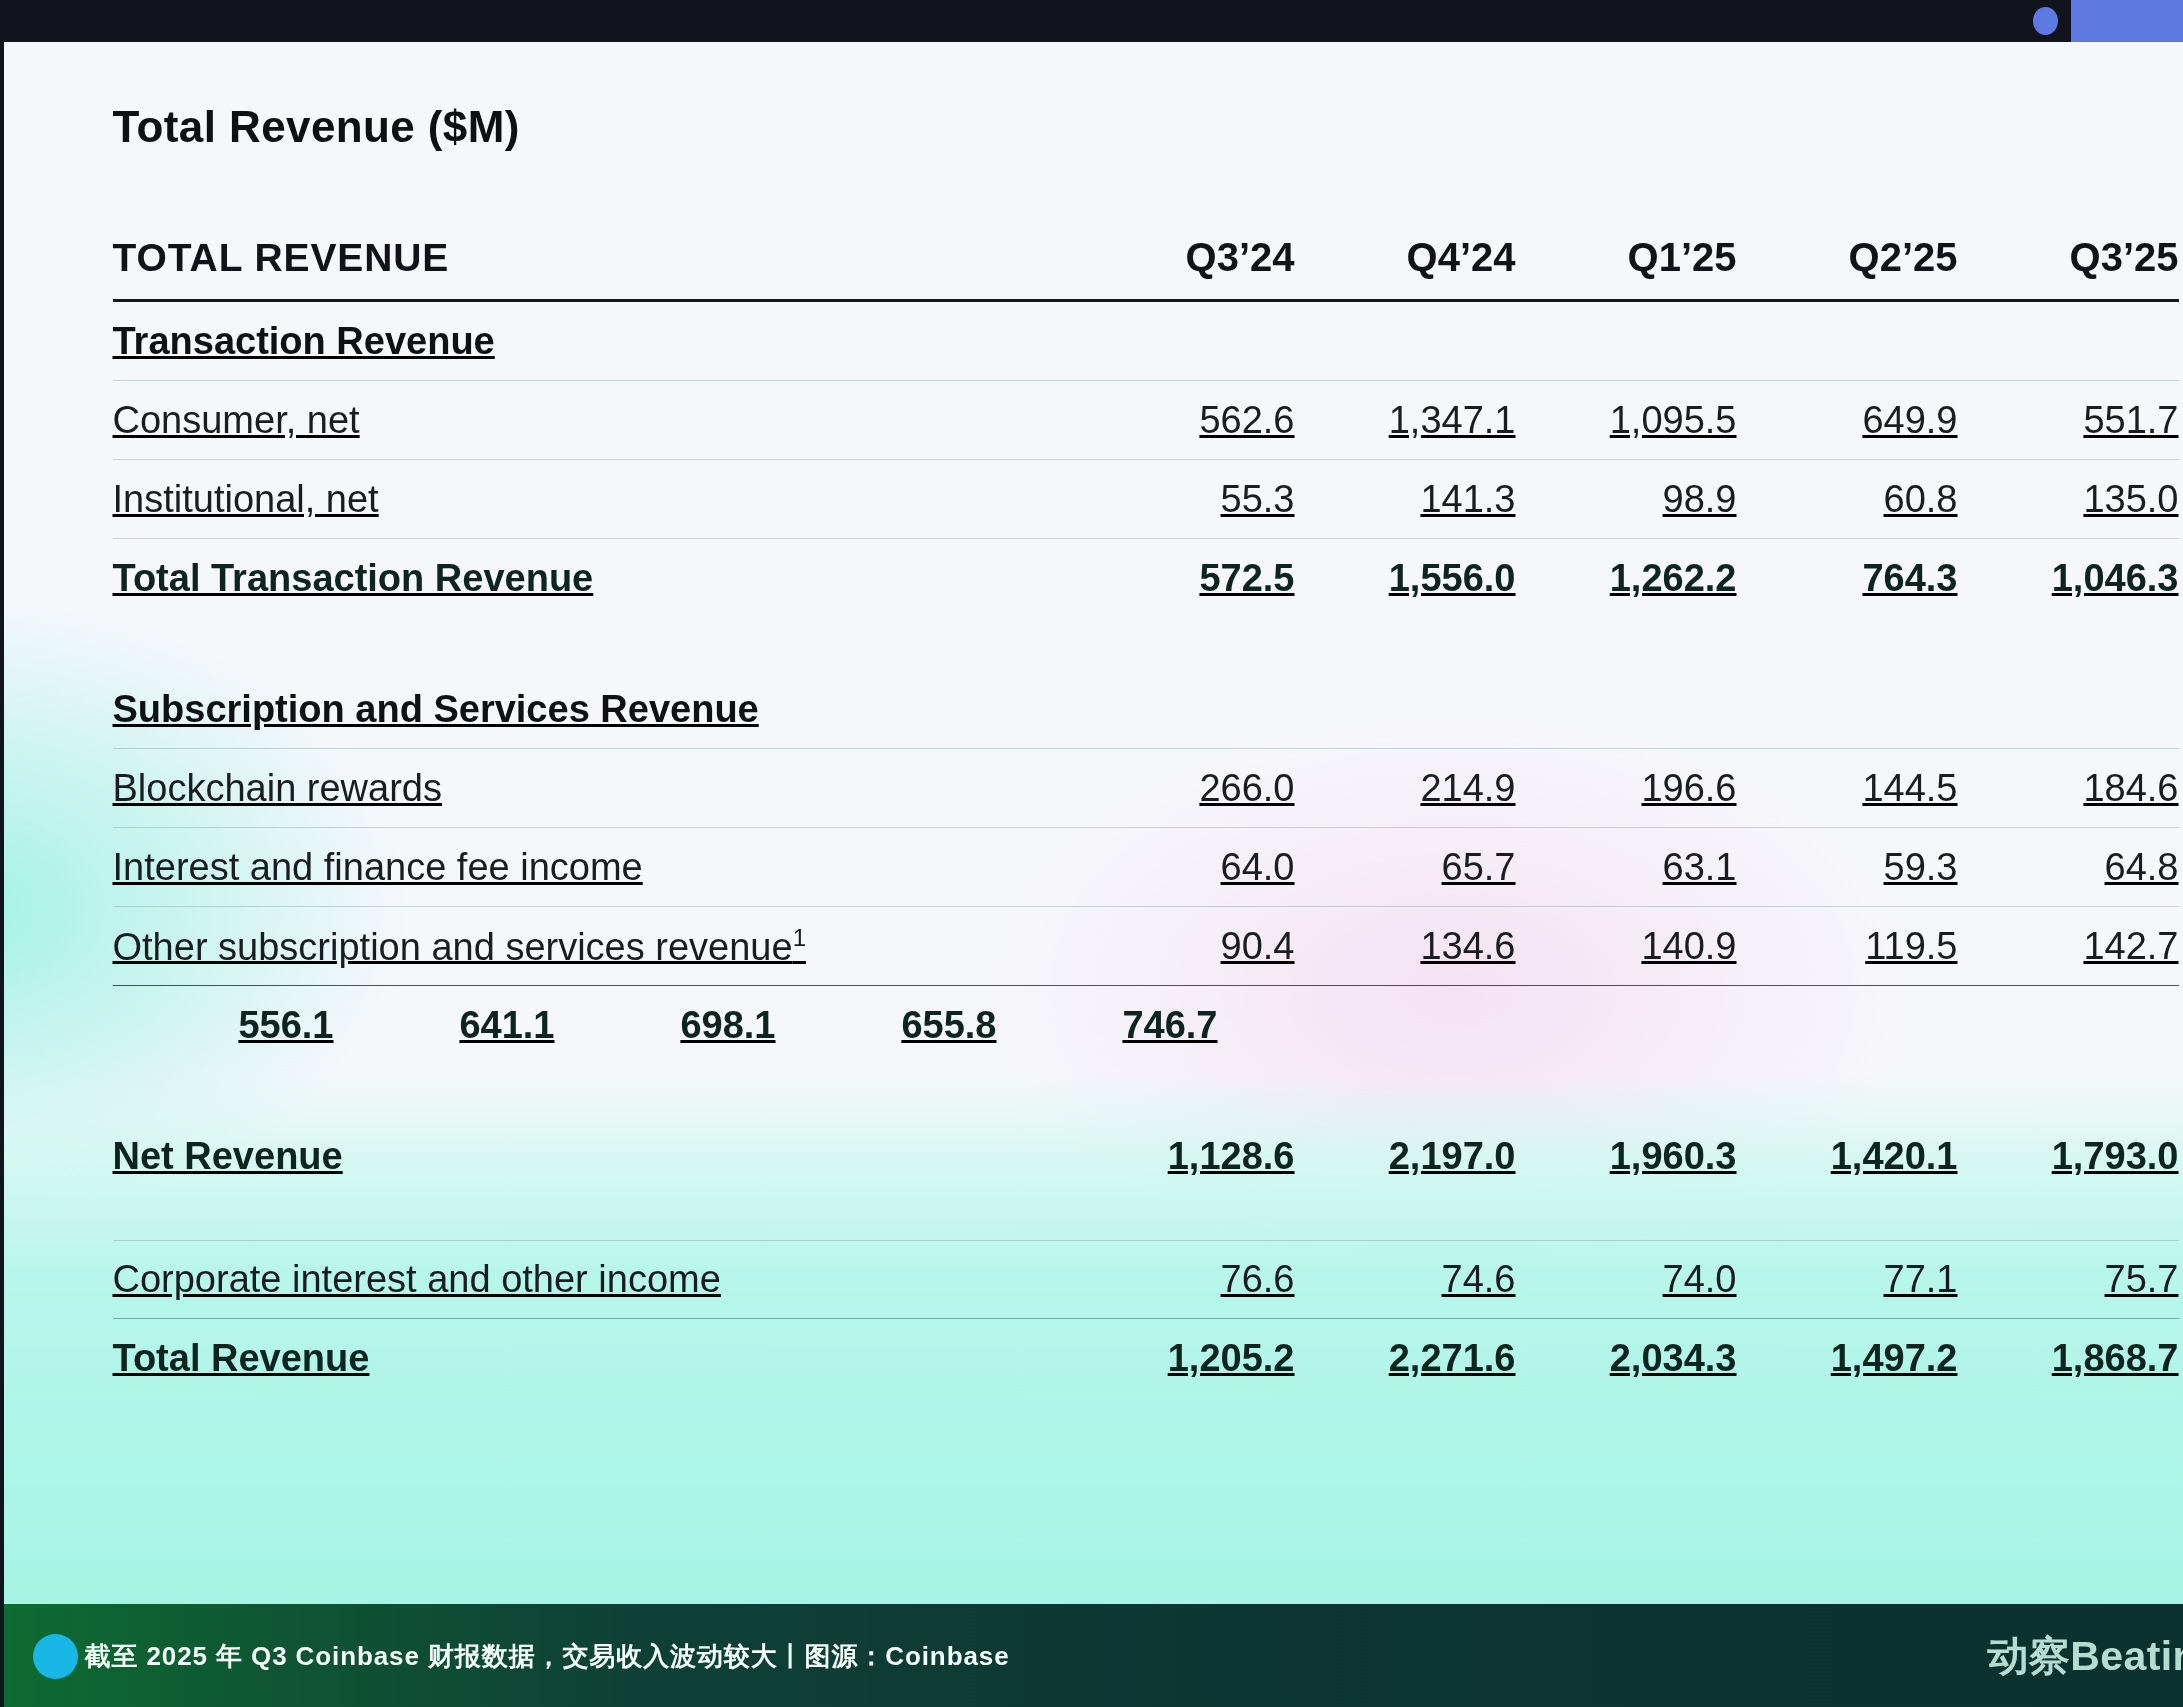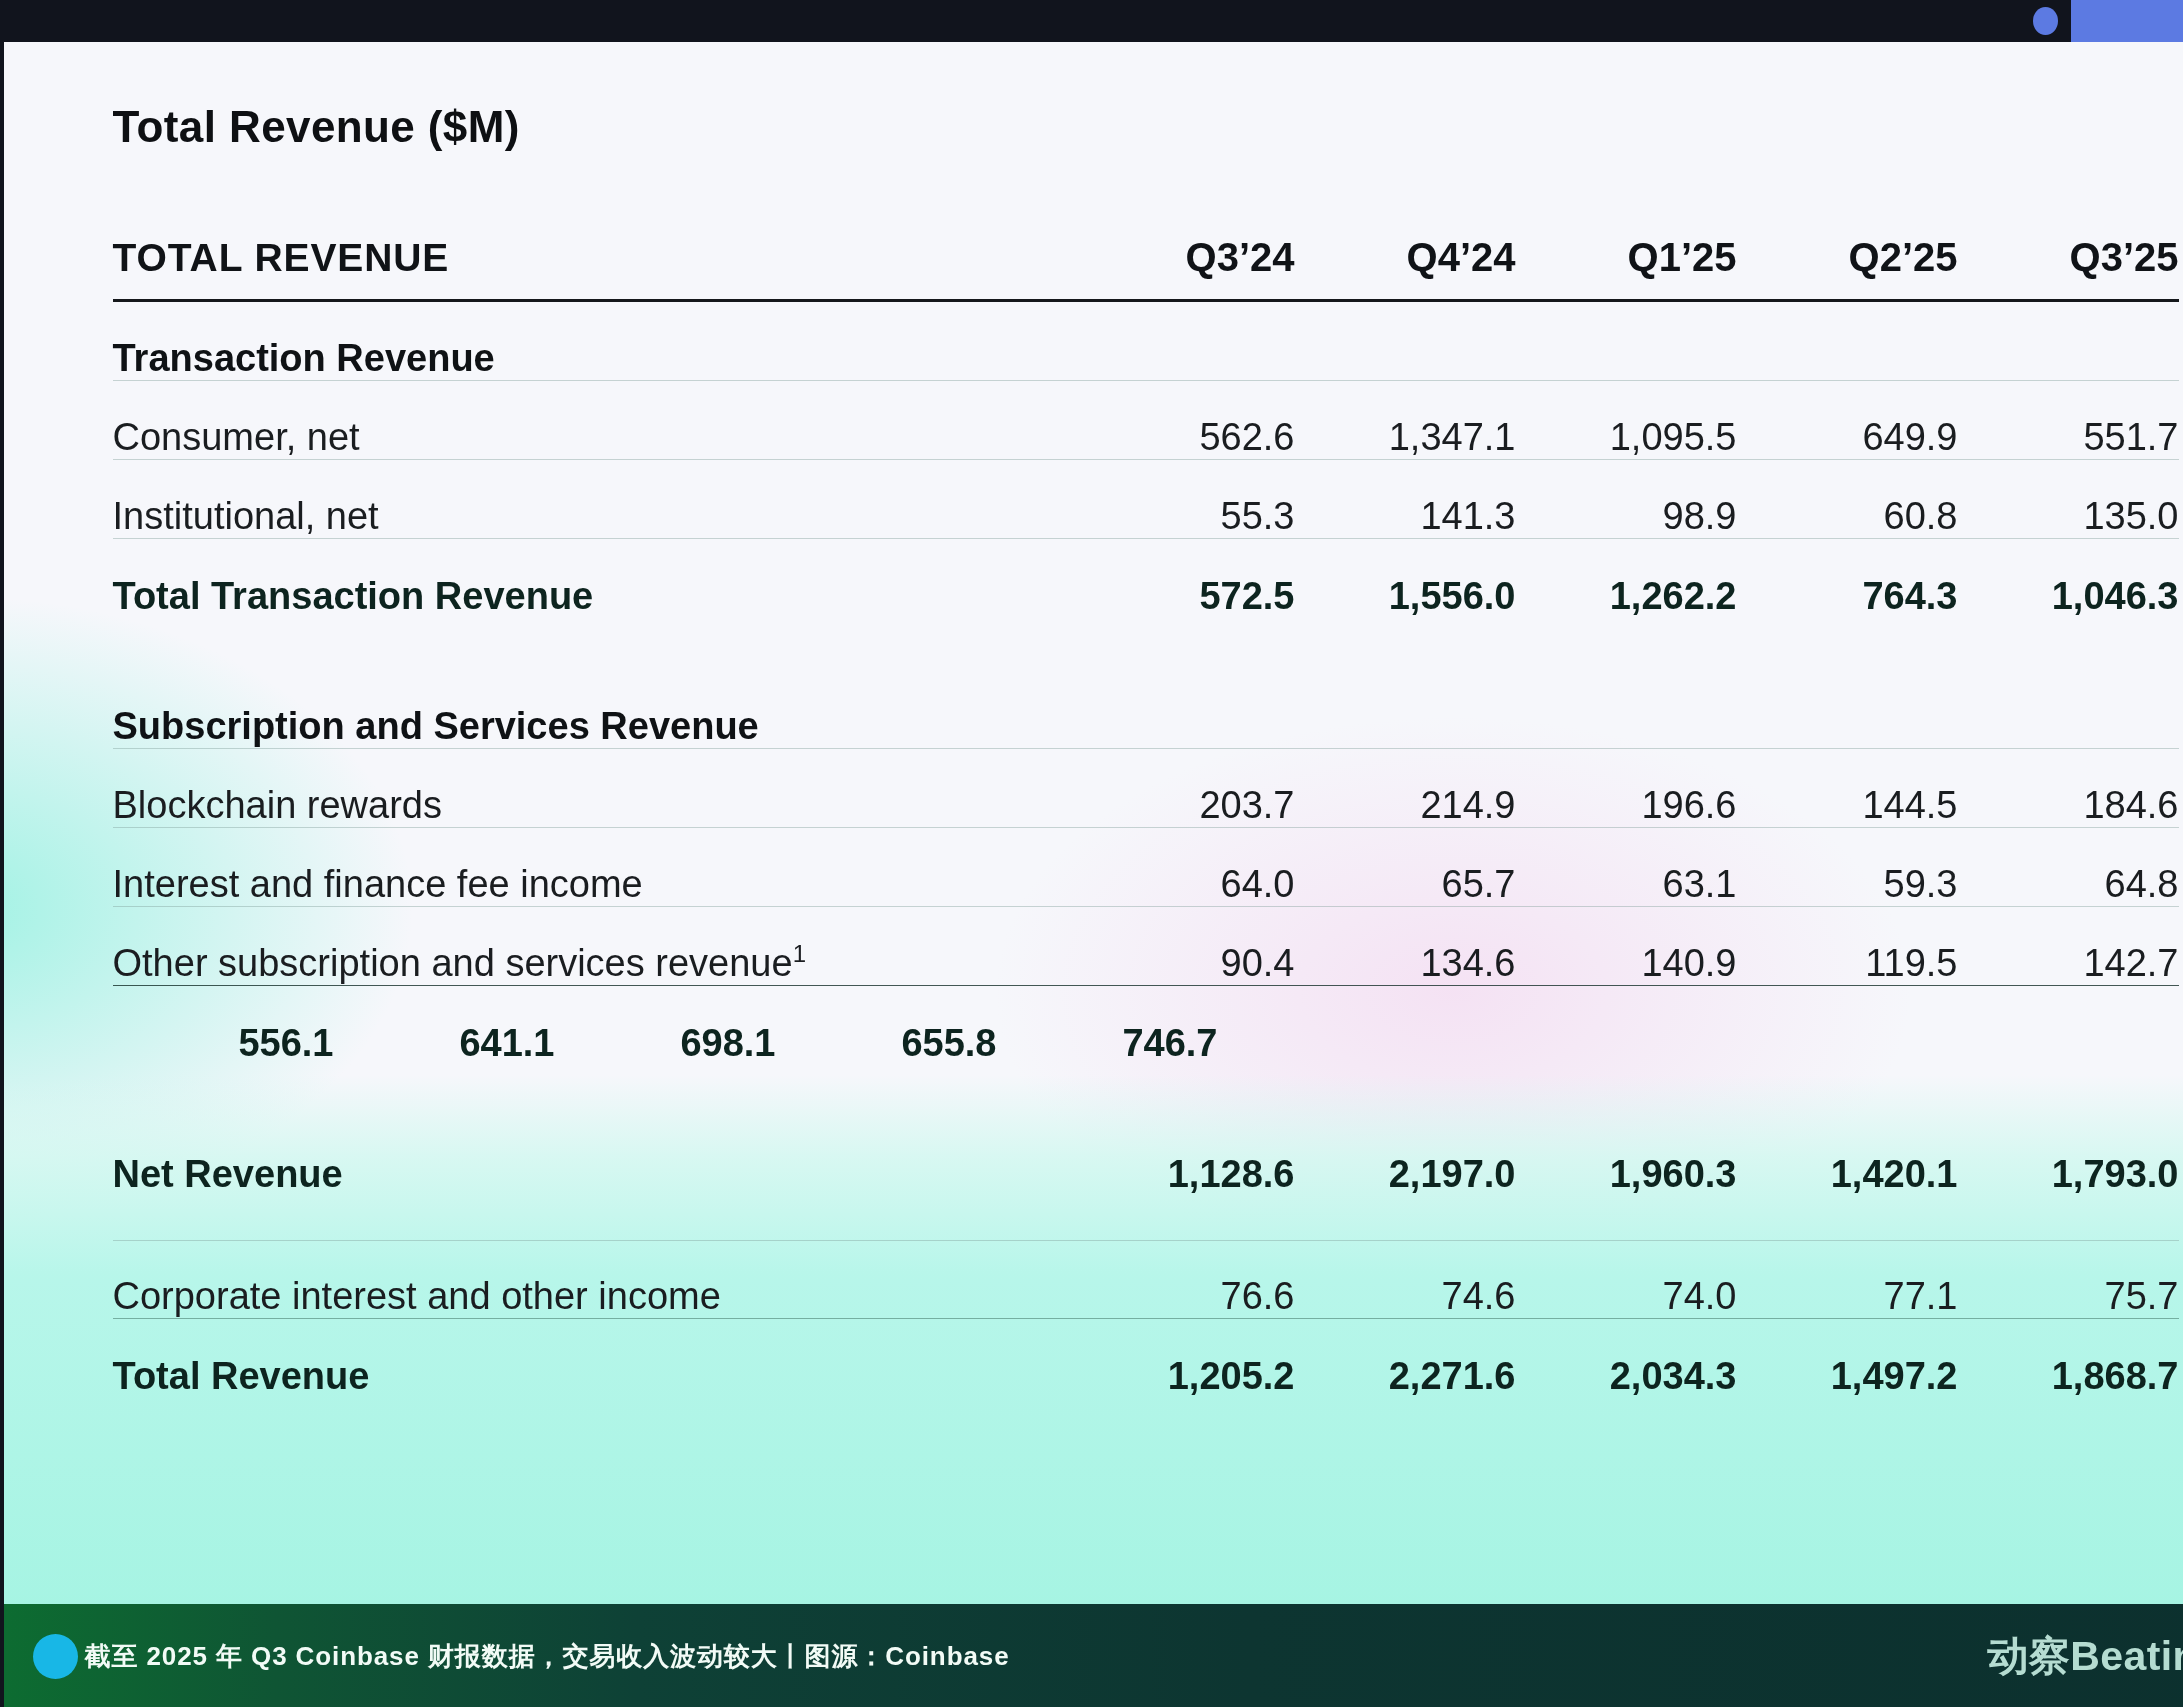--- a/index.html
+++ b/index.html
@@ -16,21 +16,21 @@
         rgba(210,248,240,0.85) 67%, rgba(180,246,233,0.95) 74%, #a6f4e3 94%, #a6f4e3 100%),
       radial-gradient(ellipse 699px 480px at -2% 52%, rgba(125,240,218,0.70), rgba(125,240,218,0) 65%),
       radial-gradient(ellipse 655px 393px at 64% 57%, rgba(243,205,236,0.50), rgba(243,205,236,0) 70%),
       #f6f7fb;}
   .title{margin:61px 0 0 109px;font-size:44px;line-height:48px;font-weight:bold;color:#0e1013;letter-spacing:0.4px;}
   
   .table{margin:0 89px 0 109px;}
   .hrow{display:flex;align-items:center;height:83px;margin-top:65px;border-bottom:3.1px solid #15181b;}
   .hlabel{flex:1;font-size:39px;font-weight:bold;color:#101317;letter-spacing:0.9px;}
   .hq{width:221px;text-align:right;font-size:40px;font-weight:bold;color:#101317;}
-  .row{display:flex;align-items:flex-end;height:79px;box-sizing:border-box;}
+  .row{display:flex;align-items:center;height:79px;box-sizing:border-box;text-decoration:underline;}
   .row .label{flex:1;font-size:38px;color:#1a1d20;}
   .row .val{width:221px;text-align:right;font-size:38px;color:#1a1d20;font-variant-numeric:tabular-nums;}
   .row.section .label{font-weight:bold;color:#0f1215;}
   .row.total .label,.row.total .val{font-weight:bold;color:#0d241f;}
   .sep{border-bottom:0.9px solid rgba(125,155,150,0.40);}
   .sep-dark{border-bottom:1.7px solid rgba(16,42,37,0.78);}
   .sep-mid{border-bottom:1.3px solid rgba(40,90,75,0.45);}
   .sep-top{border-top:0.9px solid rgba(125,155,150,0.40);}
   .gap-lg{height:52px;}
   .gap-md{height:52px;}
@@ -99,21 +99,21 @@
 
       <div class="gap-lg"></div>
 
       <div class="row section sep">
         <div class="label">Subscription and Services Revenue</div>
       </div>
 
 
       <div class="row sep">
         <div class="label">Blockchain rewards</div>
-        <div class="val">203.7</div>
+        <div class="val">266.0</div>
         <div class="val">214.9</div>
         <div class="val">196.6</div>
         <div class="val">144.5</div>
         <div class="val">184.6</div>
       </div>
 
       <div class="row sep">
         <div class="label">Interest and finance fee income</div>
         <div class="val">64.0</div>
         <div class="val">65.7</div>

